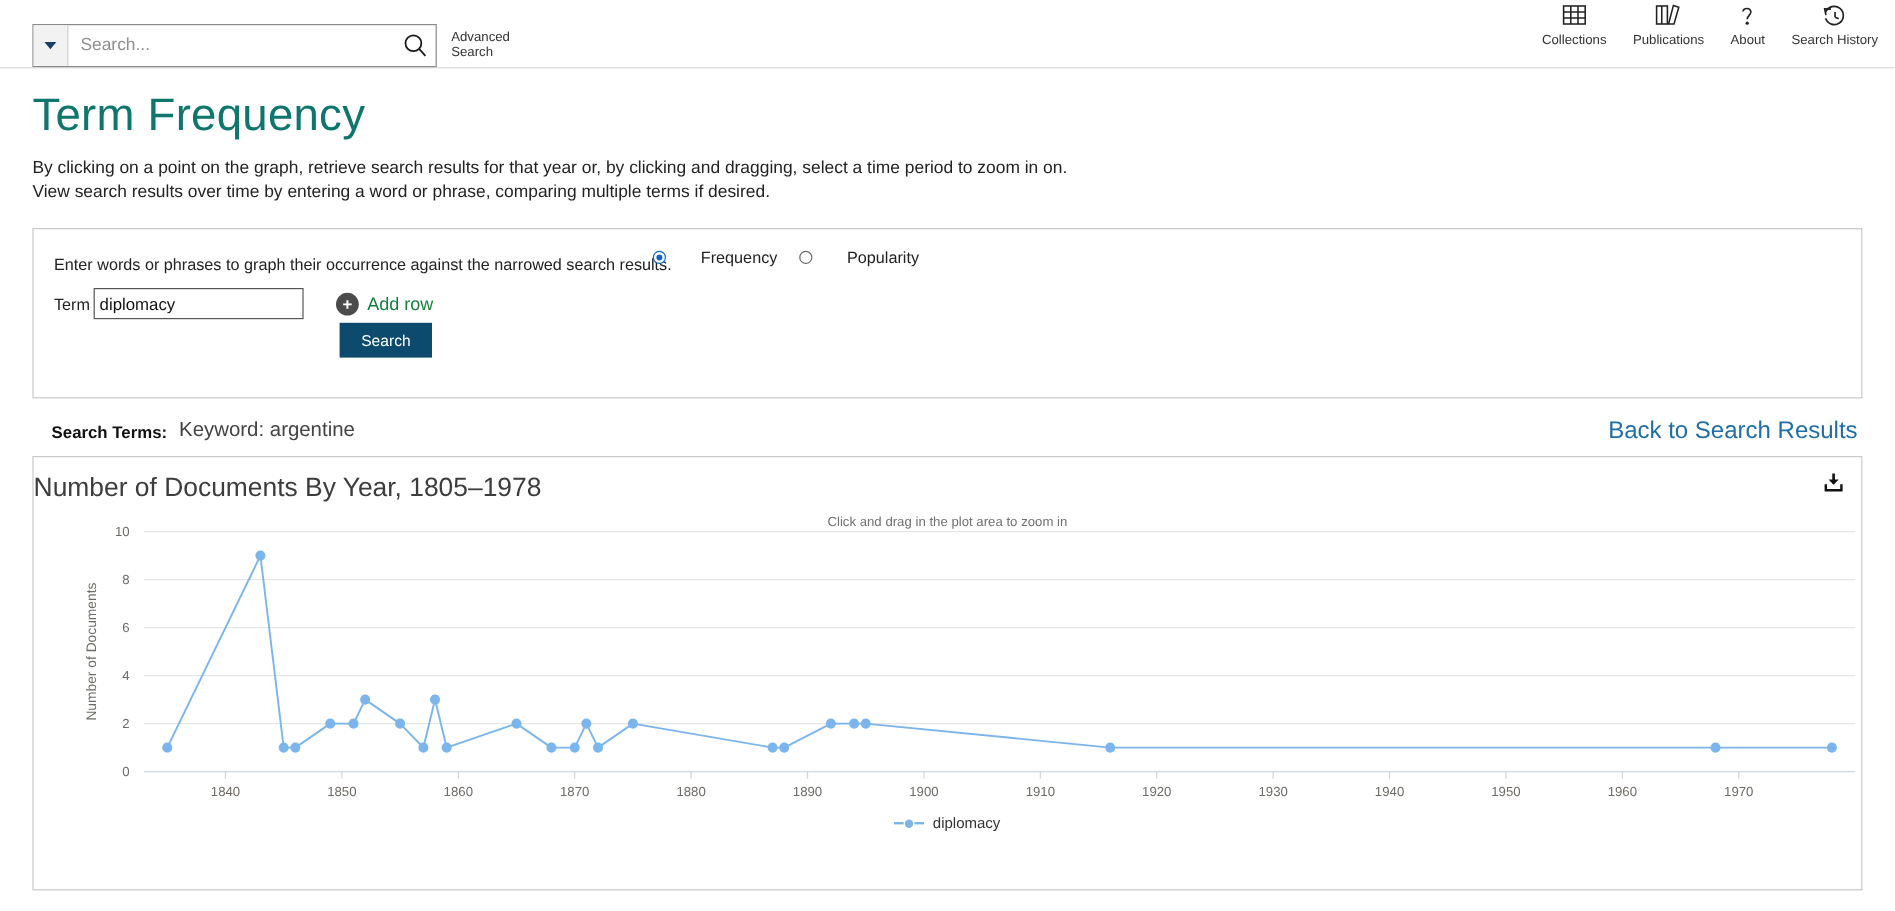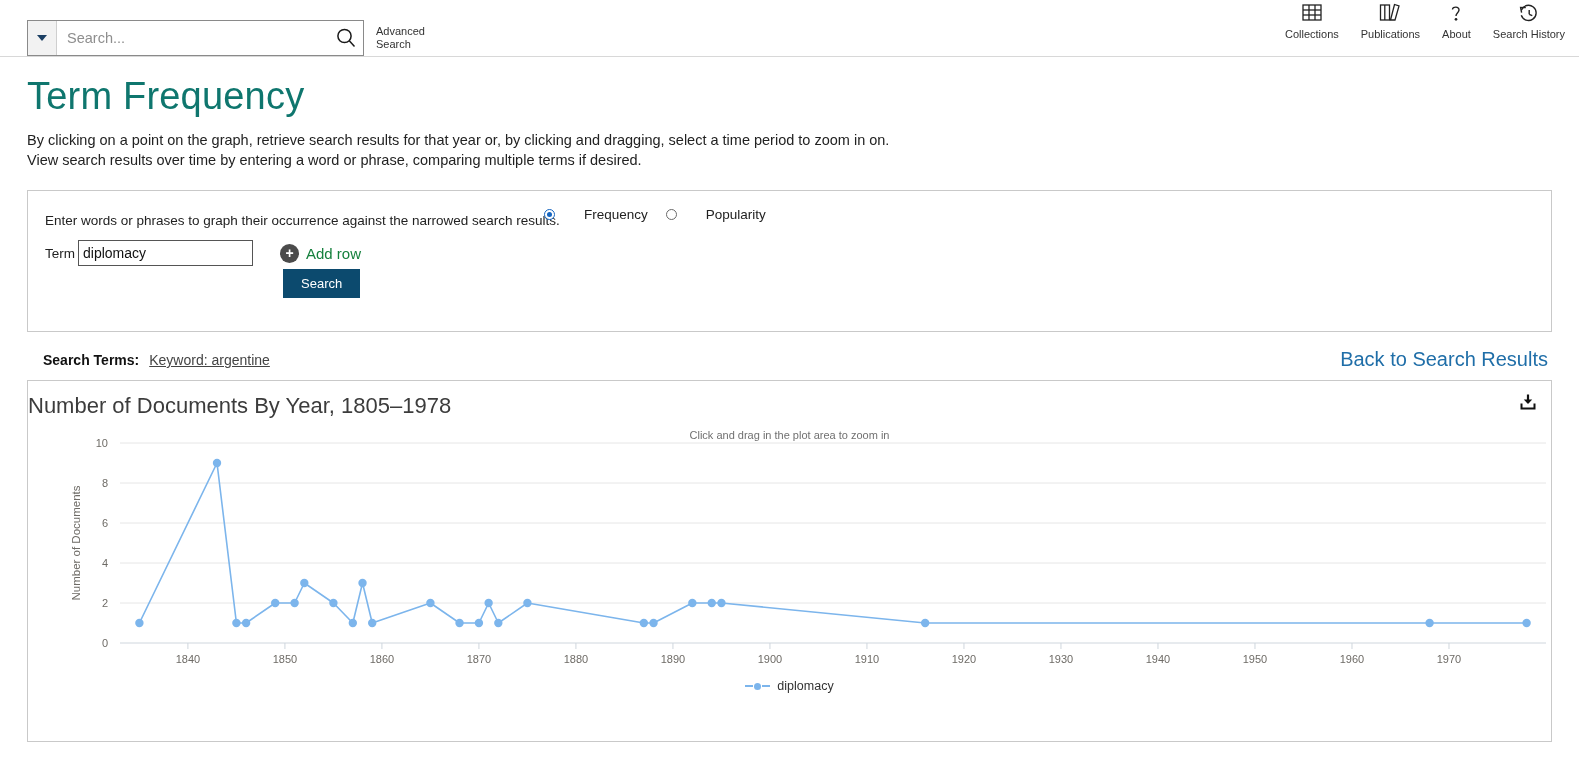--- a/index.html
+++ b/index.html
@@ -168,21 +168,21 @@
   }
 
   
   .terms-strip {
     margin: 16px 27px 0 27px;
     display: flex; align-items: flex-end;
     position: relative;
     height: 20px;
   }
   .terms-label { font-size: 14px; font-weight: bold; color: #111; margin-left: 16px; }
-  .terms-value { font-size: 14px; color: #444; margin-left: 10px; text-decoration: underline; }
+  .terms-value { font-size: 17px; color: #444; margin-left: 10px; }
   .back-link {
     position: absolute; right: 4px; top: 0;
     font-size: 20px; color: #1f6ea8;
     cursor: pointer;
   }
 
   
   .chart-card {
     margin: 12px 27px 0 27px;
     border: 1px solid #c9c9c9;

